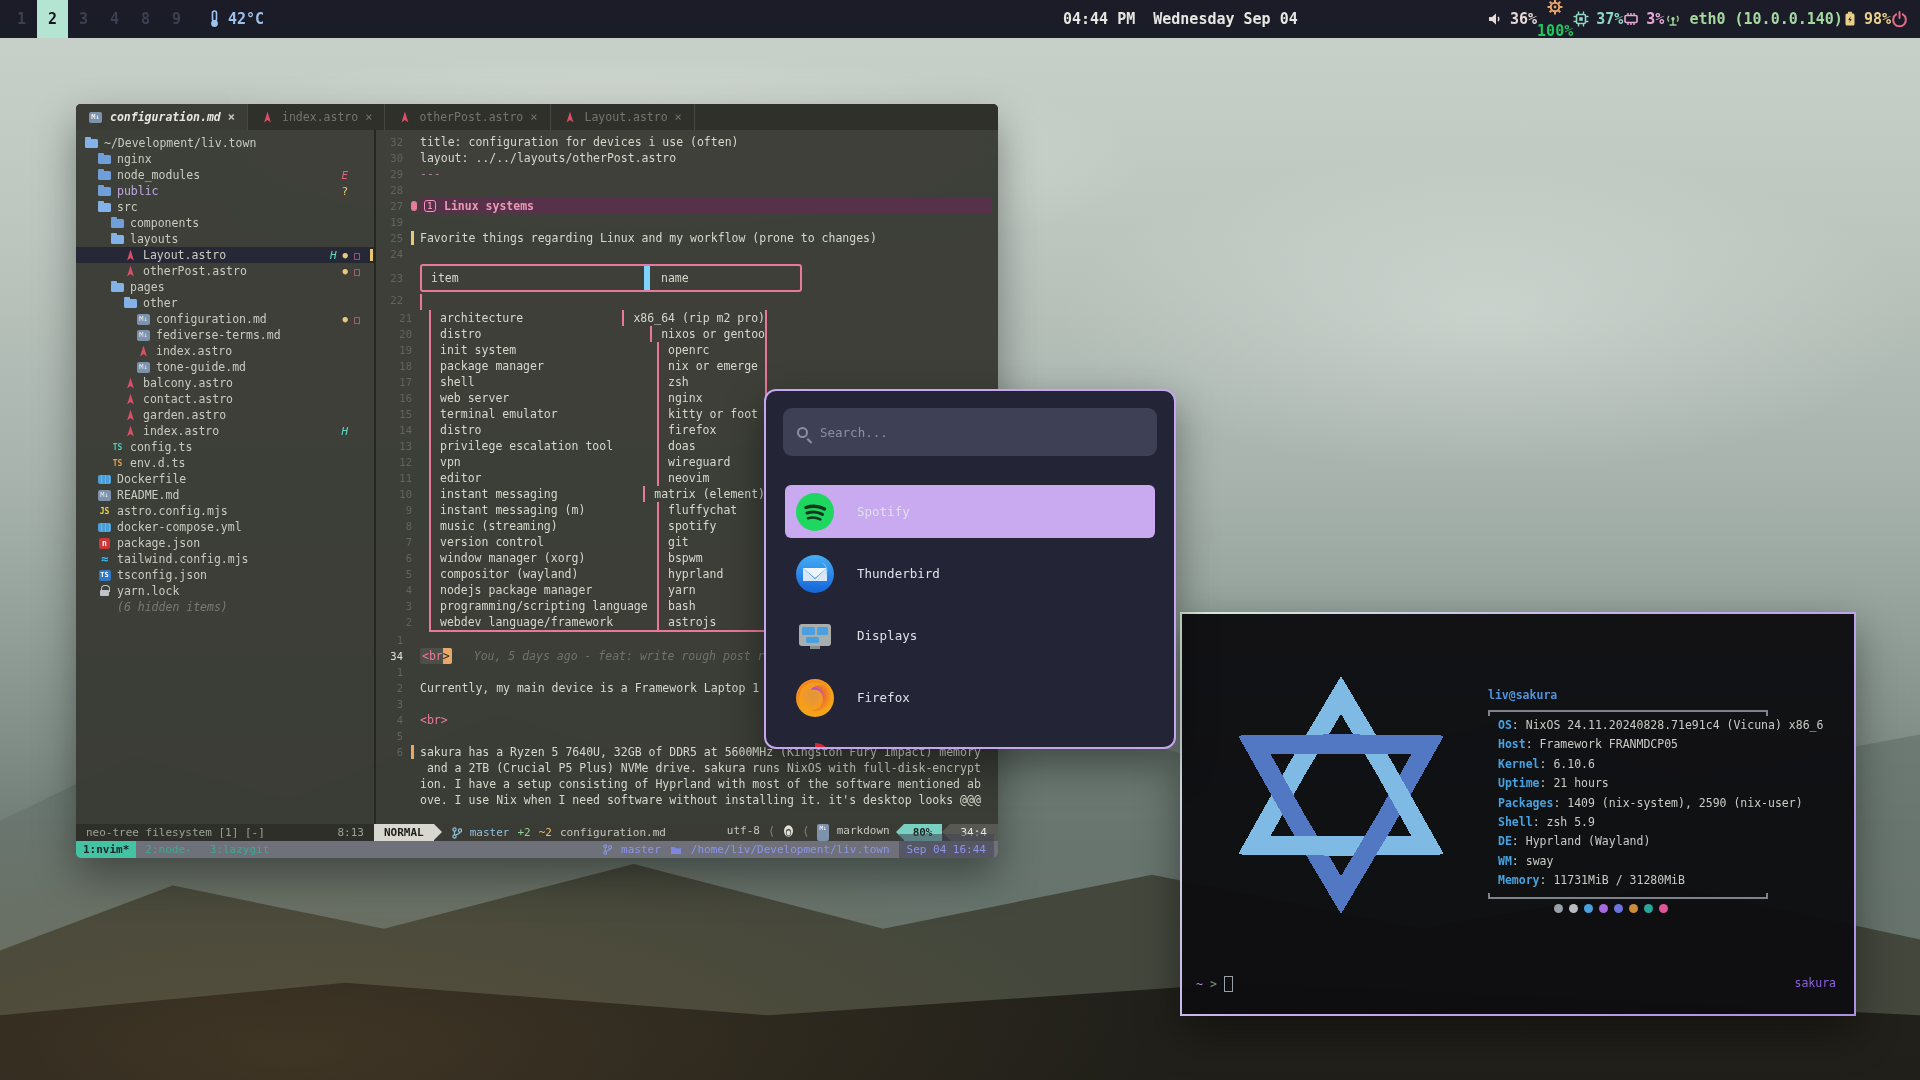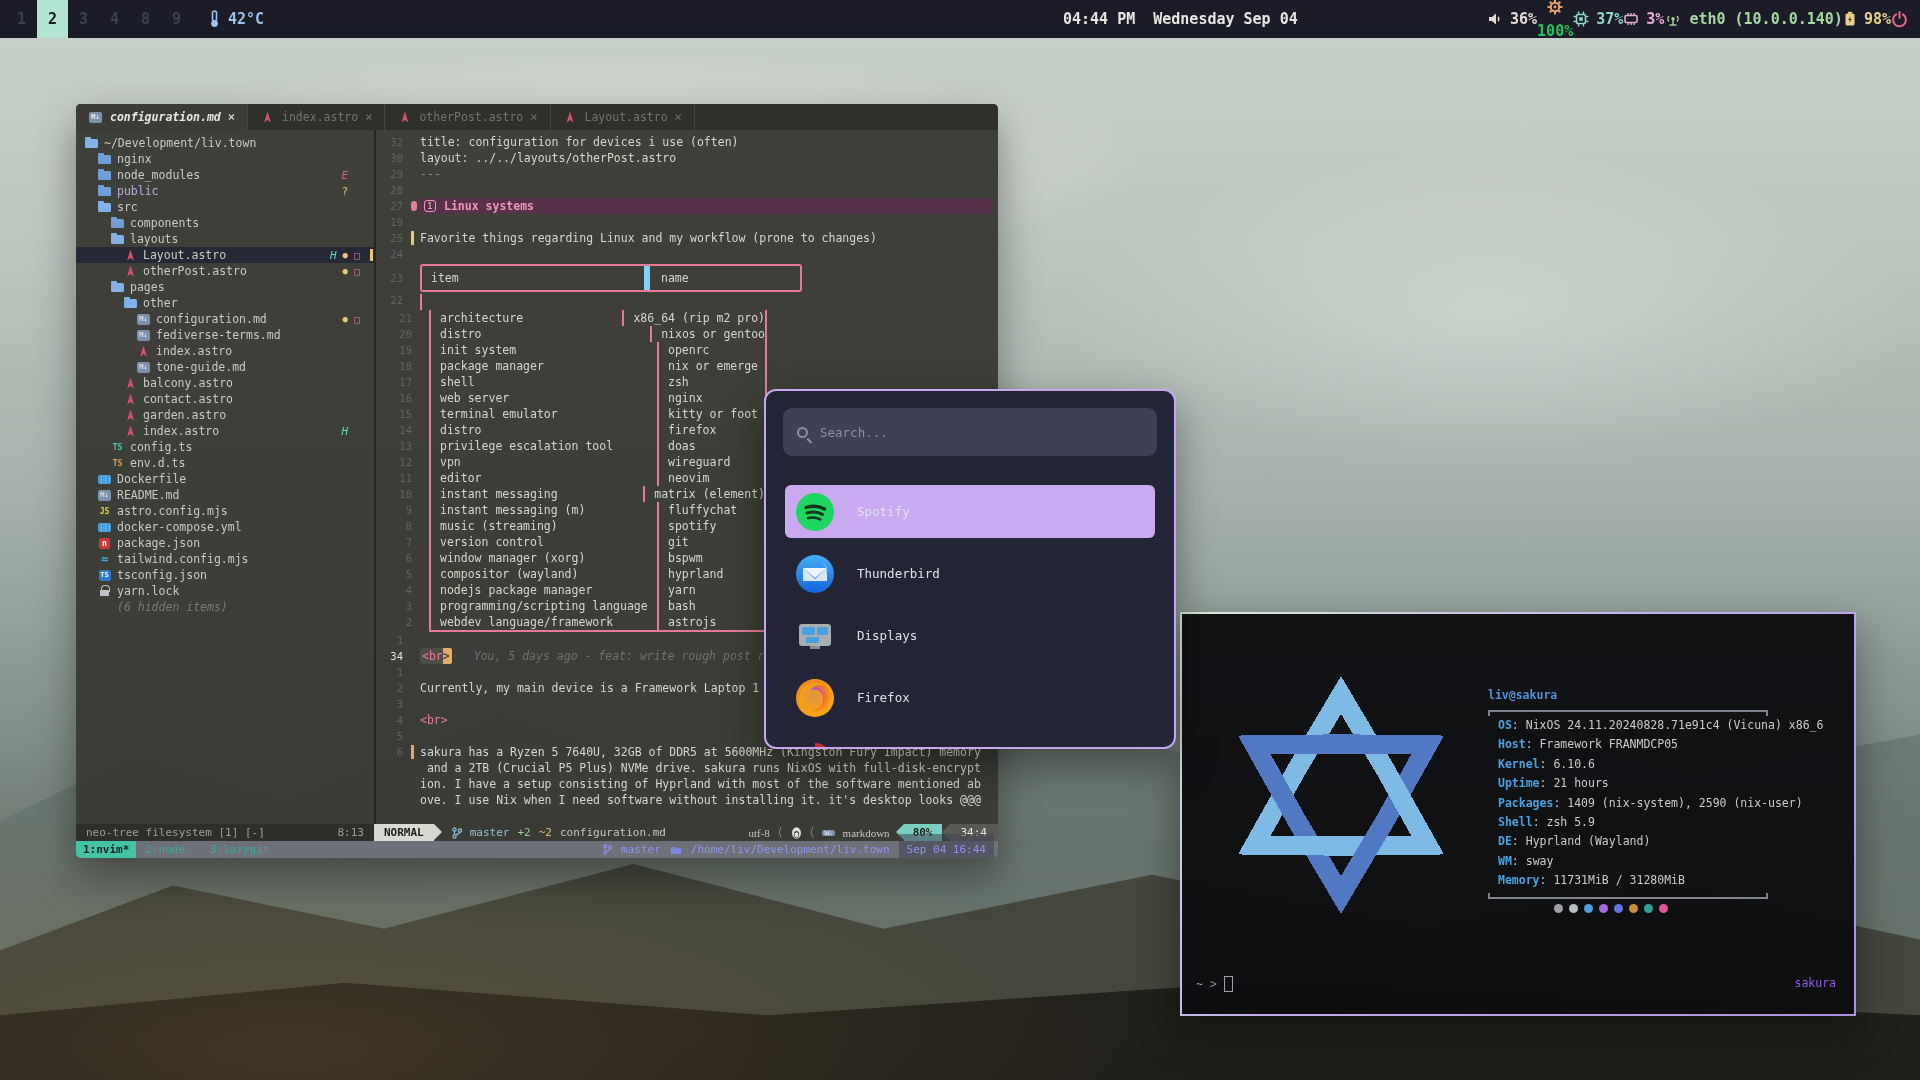--- a/index.html
+++ b/index.html
@@ -112,21 +112,21 @@
   .blame{color:#70736a;font-style:italic;padding-left:22px;}
 
   
   .sline{height:17px;display:flex;align-items:stretch;font-size:11px;background:#3a3b35;}
   .sl-tree{width:298px;flex:none;background:#2e2f29;color:#9aa096;display:flex;align-items:center;padding:0 10px;gap:8px;}
   .sl-tree .sp{margin-left:auto;}
   .seg-mode{background:#d8d8d0;color:#1d1e18;font-weight:bold;display:flex;align-items:center;padding:0 10px;}
   .arr-r{width:0;height:0;border-top:8.5px solid transparent;border-bottom:8.5px solid transparent;border-left:8px solid #d8d8d0;}
   .sl-mid{flex:1;display:flex;align-items:center;gap:8px;padding-left:10px;color:#c6c8bc;}
   .br-name{color:#8fc0dc;} .add{color:#95d095;} .chg{color:#e0c070;}
-  .sl-right{display:flex;align-items:center;gap:8px;color:#c6c8bc;padding-right:6px;font-family:Liberation Serif, serif;}
+  .sl-right{display:flex;gap:8px;color:#c6c8bc;padding-right:6px;}
   .lsep{color:#84867c;font-size:12px;}
   .mdmini{font-size:6px;background:#7d93ad;color:#fff;border-radius:2px;padding:0 2px;}
   .arr-l-teal{width:0;height:0;border-top:8.5px solid transparent;border-bottom:8.5px solid transparent;border-right:8px solid #79cfc2;}
   .seg-pct{background:#79cfc2;color:#20211c;font-weight:bold;display:flex;align-items:center;padding:0 9px;}
   .arr-l-gray{width:0;height:0;border-top:8.5px solid transparent;border-bottom:8.5px solid transparent;border-right:8px solid #585952;}
   .seg-pos{background:#585952;color:#e9e9e0;display:flex;align-items:center;padding:0 11px;}
 
   
   .tmux{height:17px;display:flex;align-items:stretch;font-size:11px;background:rgba(125,128,142,.78);color:#3ea893;}
   .tm-w1{background:#43c3a3;color:#20222a;padding:0 7px;display:flex;align-items:center;font-weight:bold;}

